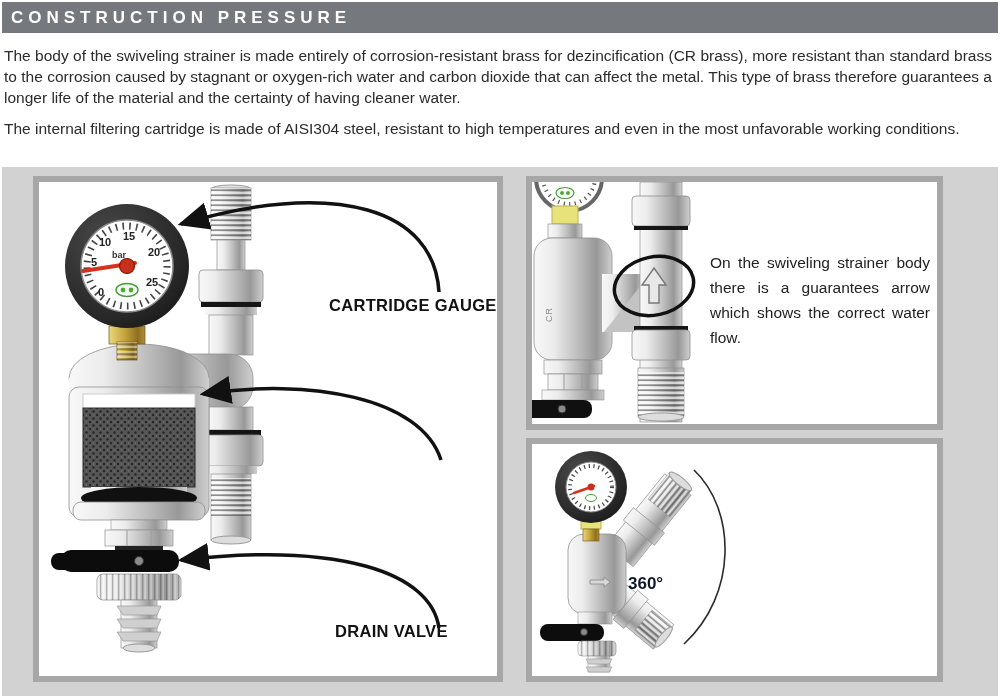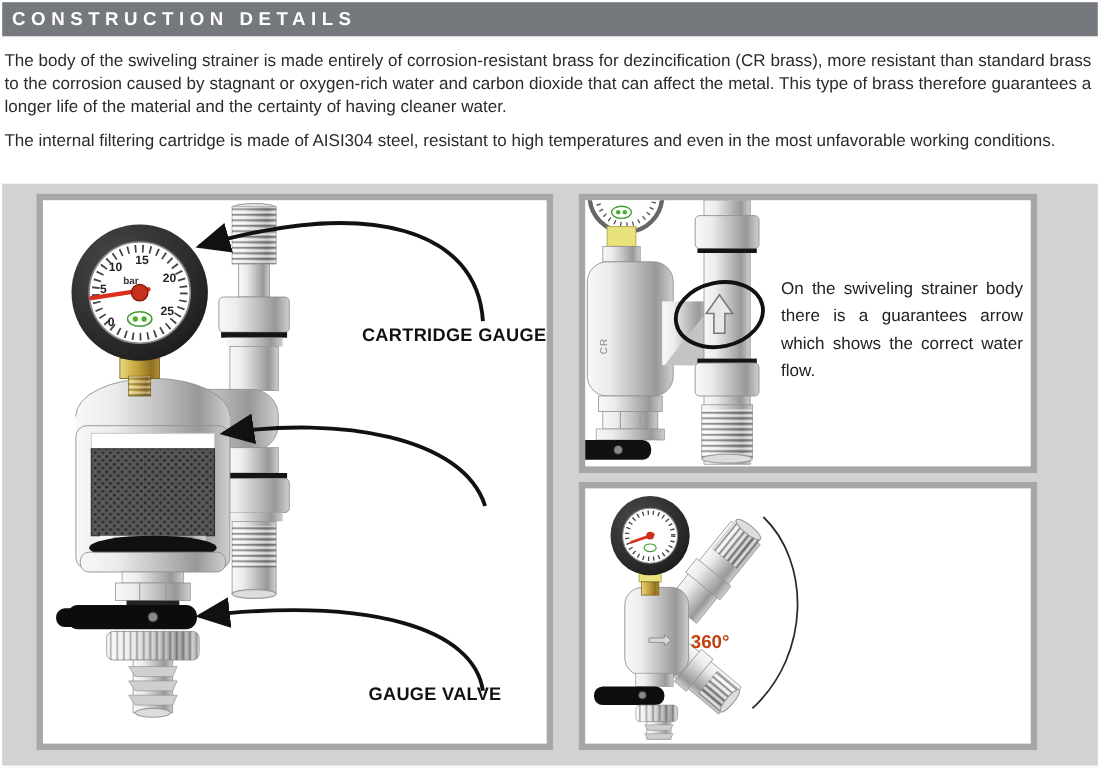--- a/index.html
+++ b/index.html
@@ -28,21 +28,21 @@
   #box-br{left:524px;top:271px;width:405px;height:232px;}
   .box svg.illu{position:absolute;left:0;top:0;}
   .diagram-label{
     position:absolute;font-weight:bold;font-size:16.5px;color:#111111;
     letter-spacing:0.3px;white-space:nowrap;
   }
   .caption{
     position:absolute;font-size:15.5px;line-height:25px;color:#222222;text-align:justify;
   }
   .rotation-label{
-    position:absolute;font-weight:bold;font-size:17px;color:#c2410c;white-space:nowrap;
+    position:absolute;font-weight:bold;font-size:17px;color:#0f172a;white-space:nowrap;
   }
   .gnum{font-size:11px;font-weight:bold;fill:#222222;text-anchor:middle;}
   .gunit{font-size:9px;font-weight:bold;fill:#333333;text-anchor:middle;}
   .marking{font-size:9px;fill:#8a8a8a;letter-spacing:1px;}
 </style>
 </head>
 <body>
 
 <svg width="0" height="0" style="position:absolute" aria-hidden="true">
   <defs>
@@ -85,21 +85,21 @@
       <circle cx="5.5" cy="5.5" r="1.2" fill="#242424"></circle>
       <circle cx="5.5" cy="2" r="0.7" fill="#6f6f6f"></circle>
     </pattern>
     <marker id="ah" markerWidth="9" markerHeight="8" refX="8" refY="4" orient="auto">
       <path d="M0,0 L9,4 L0,8 Z" fill="#111111"></path>
     </marker>
   </defs>
 </svg>
 
 <div class="header-bar">
-  <span class="header-title">CONSTRUCTION DETAILS</span>
+  <span class="header-title">CONSTRUCTION PRESSURE</span>
 </div>
 
 <div class="intro">
   <p>The body of the swiveling strainer is made entirely of corrosion-resistant brass for dezincification (CR brass), more resistant than standard brass to the corrosion caused by stagnant or oxygen-rich water and carbon dioxide that can affect the metal. This type of brass therefore guarantees a longer life of the material and the certainty of having cleaner water.</p>
   <p>The internal filtering cartridge is made of AISI304 steel, resistant to high temperatures and even in the most unfavorable working conditions.</p>
 </div>
 
 <div class="panel">
 
   <div class="box" id="box-left">
@@ -175,21 +175,21 @@
         <circle r="7.5" fill="#c9301b" stroke="#7e1708" stroke-width="1.2"></circle>
       </g>
 
       <g fill="none" stroke="#111111" stroke-width="3.5">
         <path d="M400,110 C395,28 300,-4 142,42" marker-end="url(#ah)"></path>
         <path d="M402,278 C382,215 270,196 164,212" marker-end="url(#ah)"></path>
         <path d="M400,446 C392,390 300,360 142,378" marker-end="url(#ah)"></path>
       </g>
     </svg>
     <div class="diagram-label" style="left:290px;top:114px">CARTRIDGE GAUGE</div>
-    <div class="diagram-label" style="left:296px;top:440px">GAUGE VALVE</div>
+    <div class="diagram-label" style="left:296px;top:440px">DRAIN VALVE</div>
   </div>
 
   <div class="box" id="box-tr">
     <svg class="illu" width="405" height="242" viewBox="0 0 405 242">
 
       <g>
         <circle cx="37" cy="-4" r="33" fill="#ffffff" stroke="#666666" stroke-width="4"></circle>
         <circle cx="37" cy="-4" r="26" fill="none" stroke="#555555" stroke-width="4" stroke-dasharray="1.2 4.4"></circle>
         <ellipse cx="33" cy="11" rx="9" ry="5.5" fill="#ffffff" stroke="#3f9e2f" stroke-width="1.2"></ellipse>
         <circle cx="30" cy="11" r="2" fill="#49b02d"></circle>

